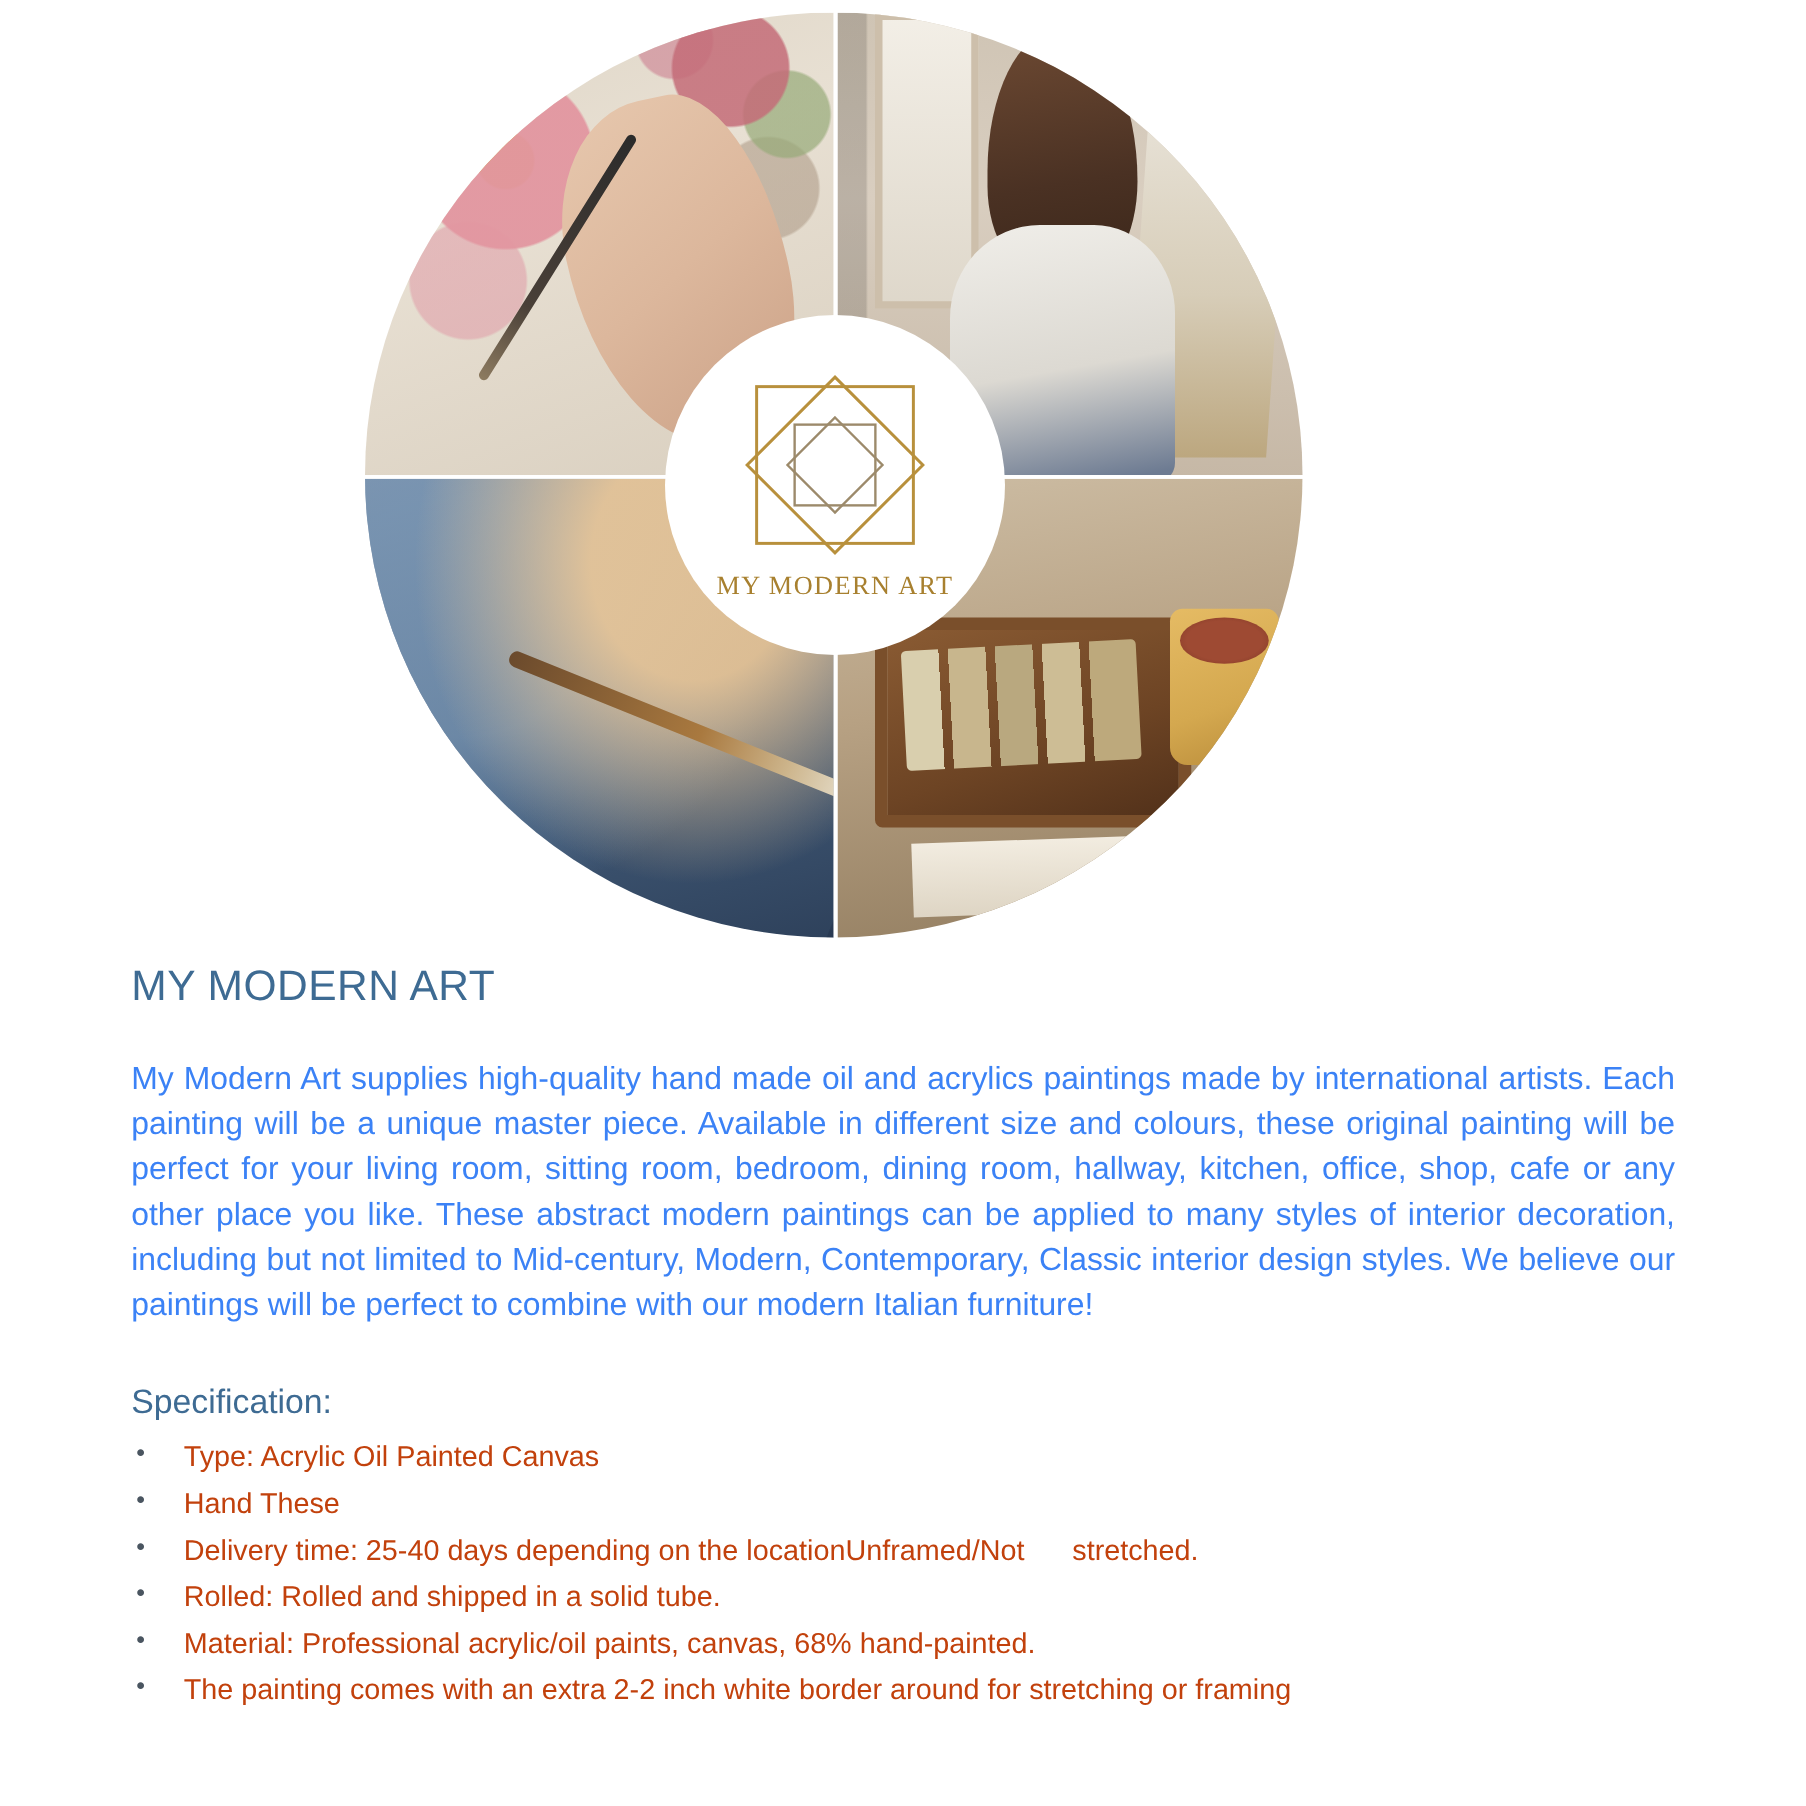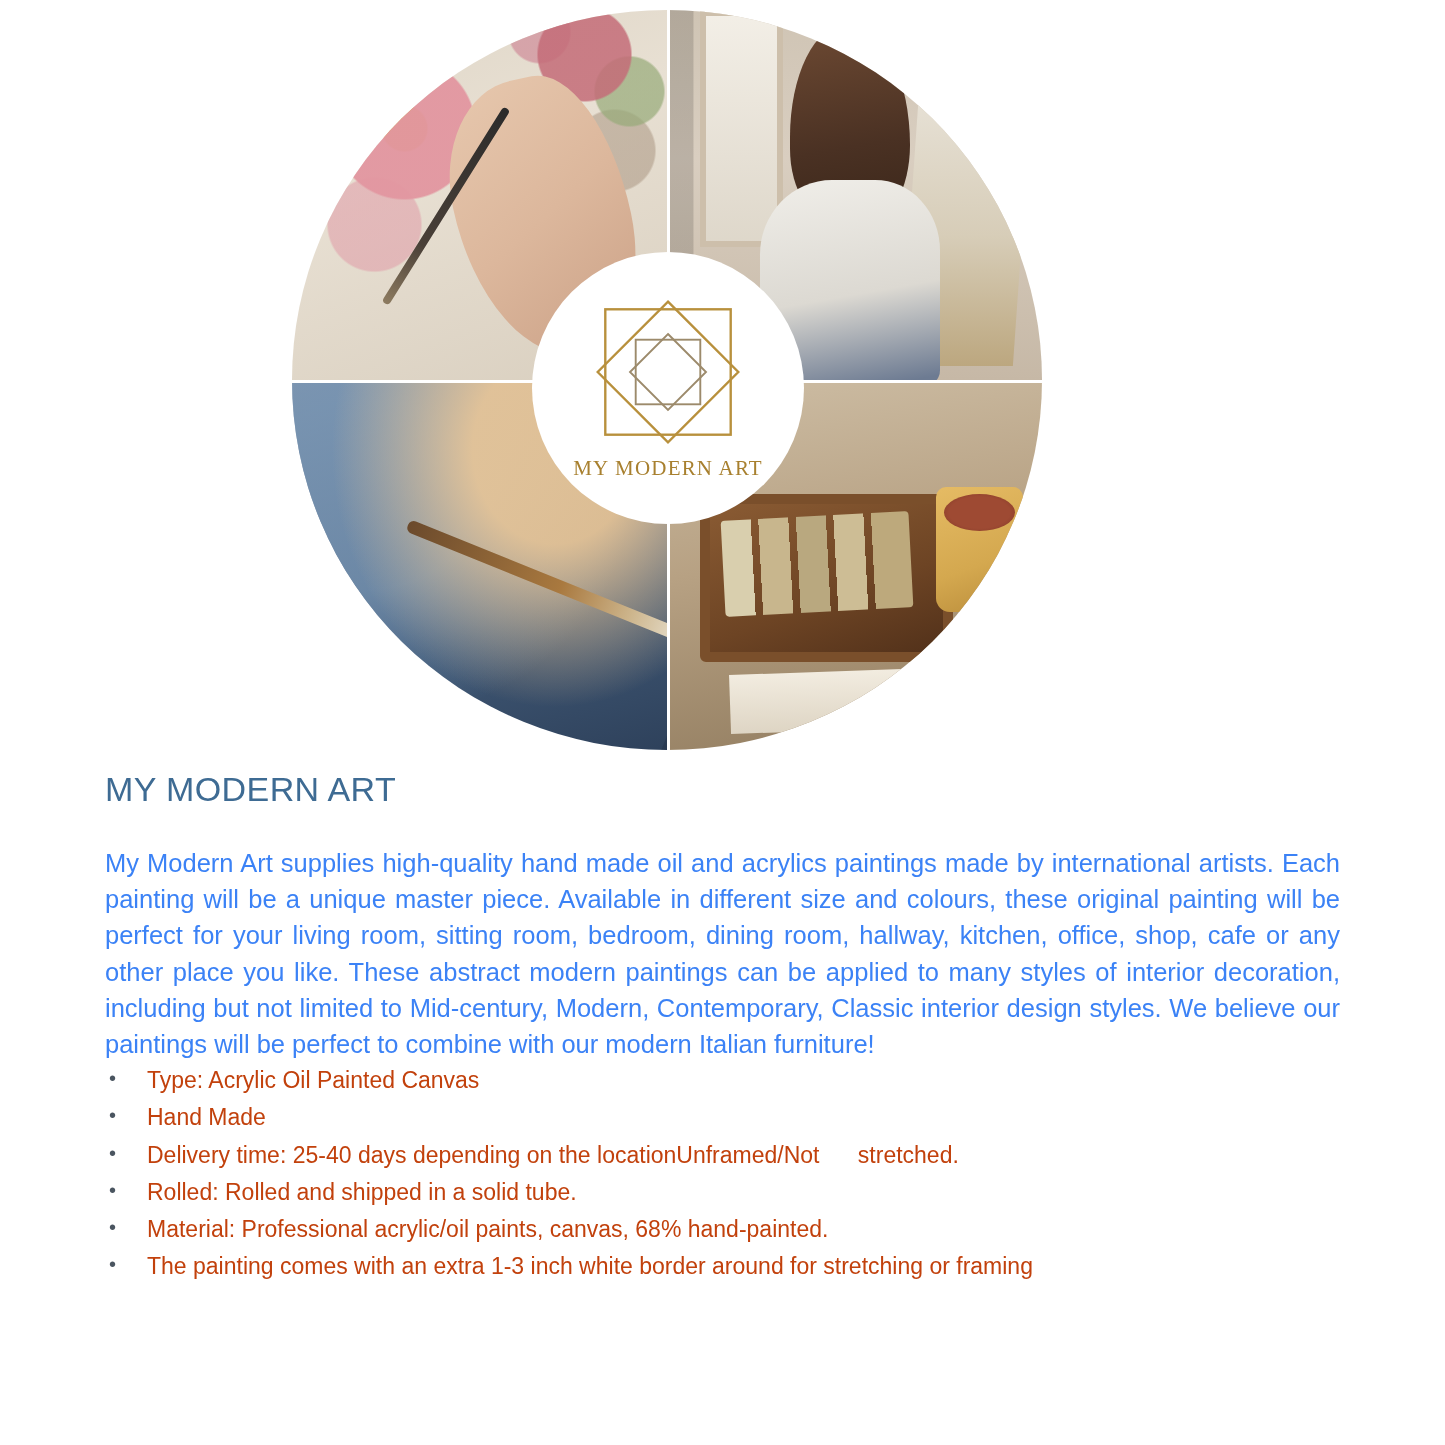--- a/index.html
+++ b/index.html
@@ -275,23 +275,24 @@
         <rect x="46" y="46" width="68" height="68" fill="none" stroke="#9c8a6b" stroke-width="2"></rect>
         <polygon points="80,40 120,80 80,120 40,80" fill="none" stroke="#9c8a6b" stroke-width="2"></polygon>
       </svg>
       <div class="logo-text">MY MODERN ART</div>
     </div>
   </div>
 
   <div class="content">
     <h1 class="title">MY MODERN ART</h1>
     <p class="body">My Modern Art supplies high-quality hand made oil and acrylics paintings made by international artists. Each painting will be a unique master piece. Available in different size and colours, these original painting will be perfect for your living room, sitting room, bedroom, dining room, hallway, kitchen, office, shop, cafe or any other place you like. These abstract modern paintings can be applied to many styles of interior decoration, including but not limited to Mid-century, Modern, Contemporary, Classic interior design styles. We believe our paintings will be perfect to combine with our modern Italian furniture!</p>
+    <h2 class="spec">Specification:</h2>
     <ul class="spec-list">
       <li>Type: Acrylic Oil Painted Canvas</li>
-      <li>Hand Made</li>
+      <li>Hand These</li>
       <li>Delivery time: 25-40 days depending on the locationUnframed/Not      stretched.</li>
       <li>Rolled: Rolled and shipped in a solid tube.</li>
       <li>Material: Professional acrylic/oil paints, canvas, 68% hand-painted.</li>
-      <li>The painting comes with an extra 1-3 inch white border around for stretching or framing</li>
+      <li>The painting comes with an extra 2-2 inch white border around for stretching or framing</li>
     </ul>
   </div>
 
 </div>
 
 </body></html>

